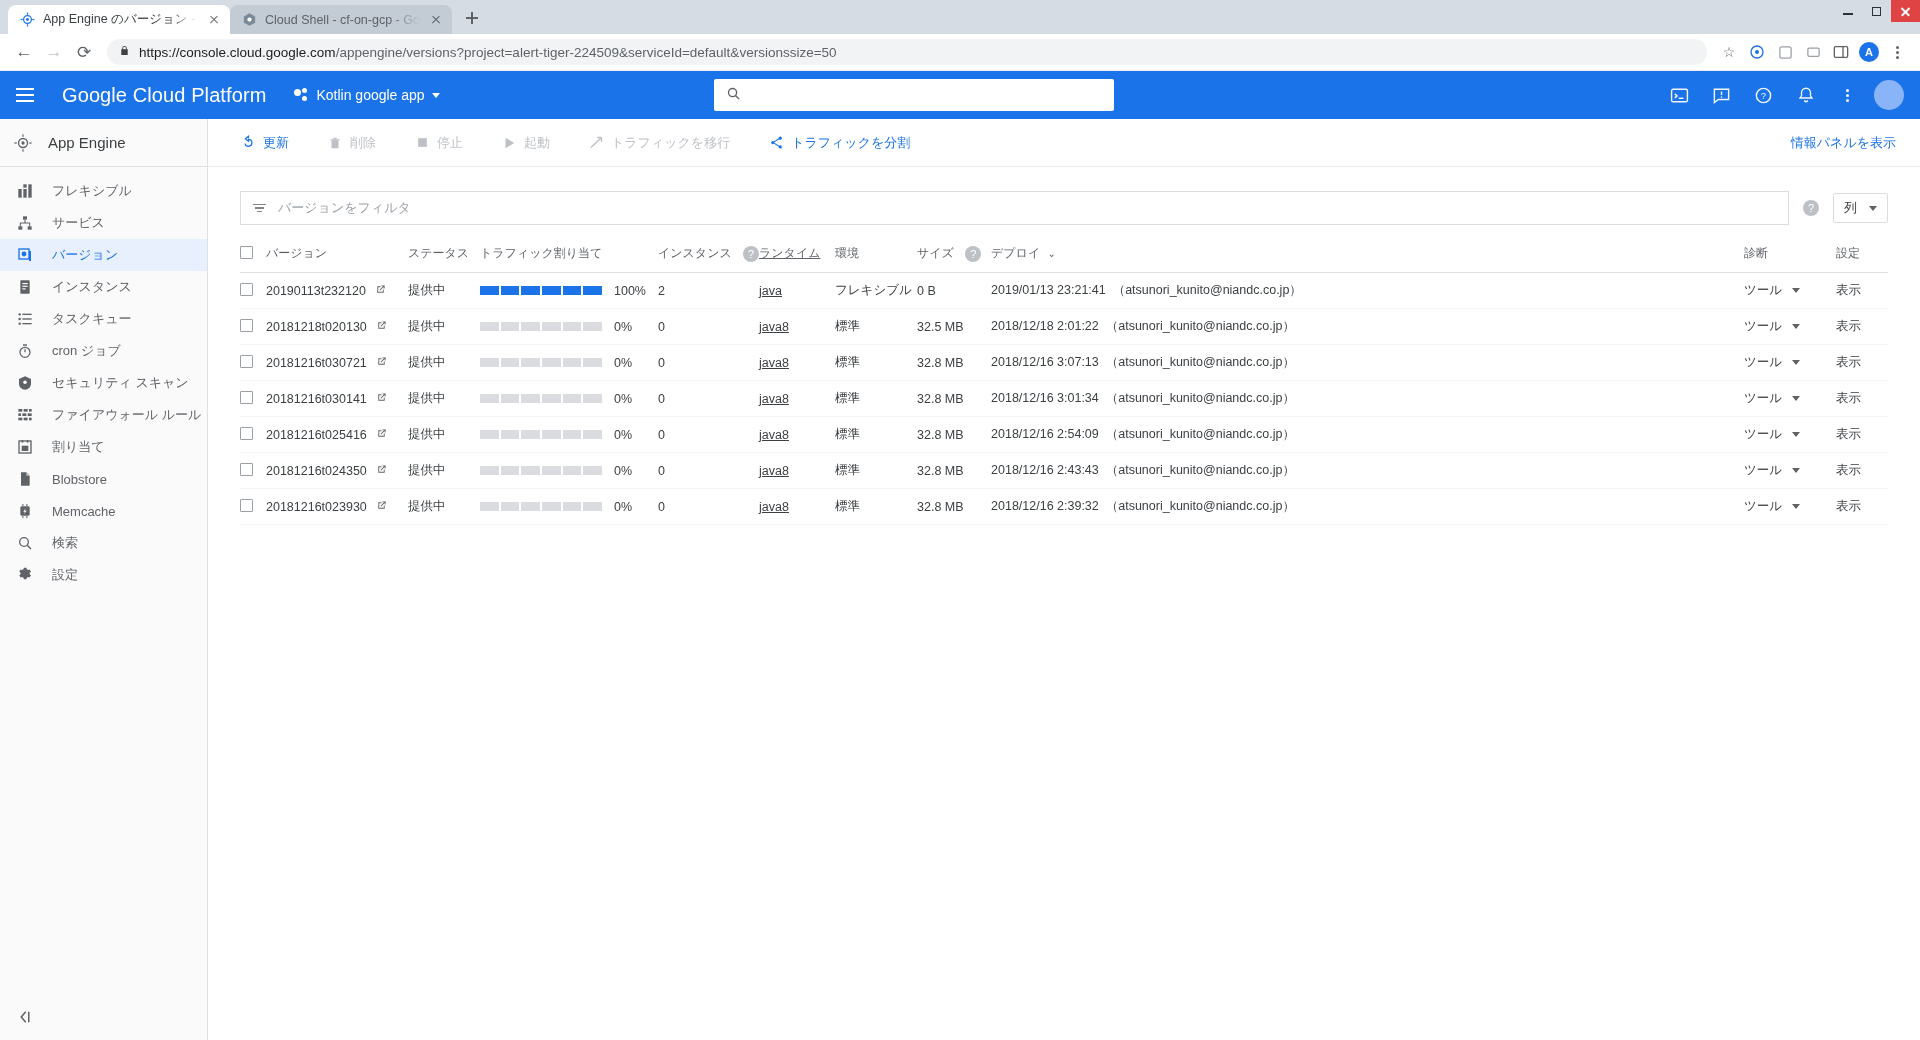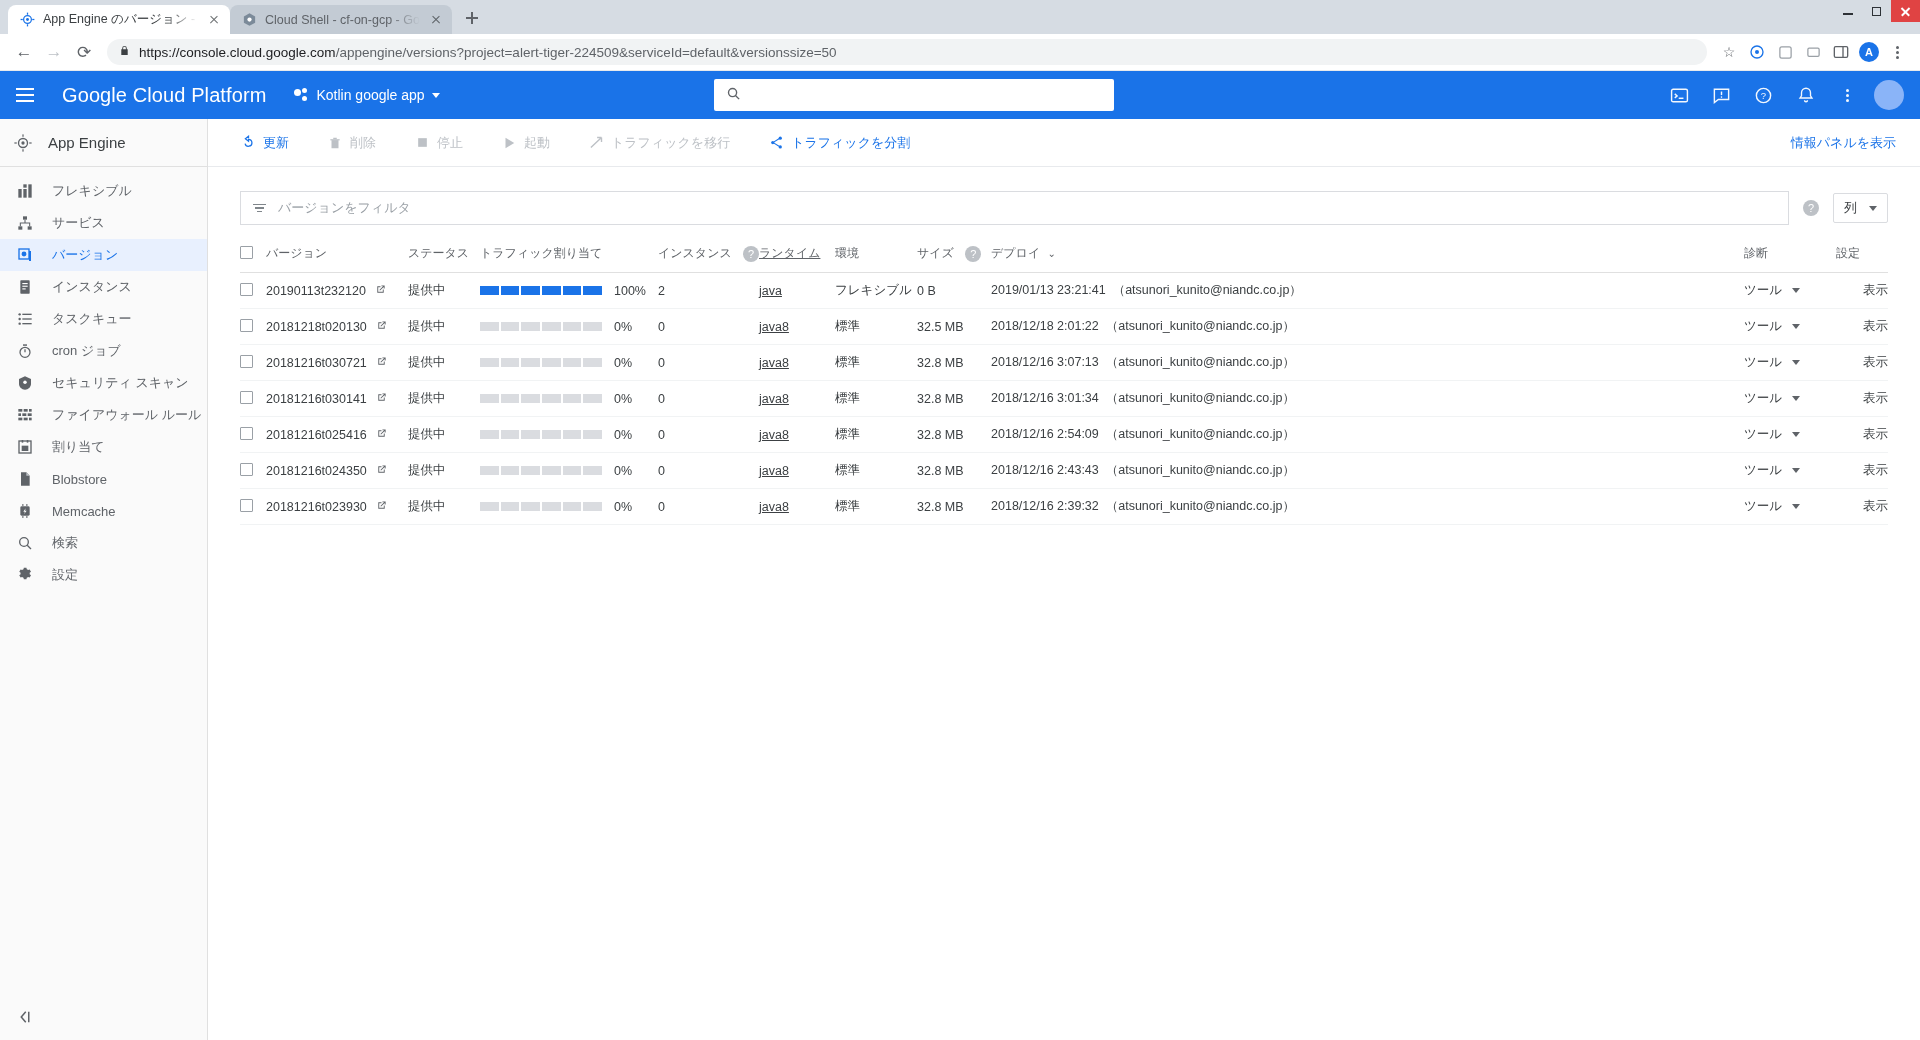--- a/index.html
+++ b/index.html
@@ -180,21 +180,21 @@
   .bar.full i { background:#1a73e8; }
   .pct { margin-left: 12px; font-size:12.5px; }
   .tool-cell { display:flex; align-items:center; gap:10px; color:#3c4043; }
   .tri { width:0;height:0;border-left:4px solid transparent;border-right:4px solid transparent;border-top:5px solid #5f6368; }
   .dim { color:#5f6368;margin-top:8px; }
   .chev { font-size:10px; margin-left:4px; }
 
   
   .c-chk{width:26px;} .c-ver{width:142px;} .c-sta{width:72px;margin-top:28px;} .c-traf{width:178px;}
   .c-inst{width:100px;} .c-run{width:76px;text-decoration:underline;} .c-env{width:82px;margin-left:48px;} .c-size{width:74px;}
-  .c-dep{width:auto;} .c-diag{width:92px;} .c-set{width:52px;text-align:right;}
+  .c-dep{width:auto;} .c-diag{width:92px;} .c-set{width:52px;}
 </style>
 </head>
 <body>
 
 <div class="browser-top">
   <div class="tabstrip">
 
     <div class="tab active">
       <span class="tab-favicon">
         <svg width="15" height="15" viewBox="0 0 24 24">

